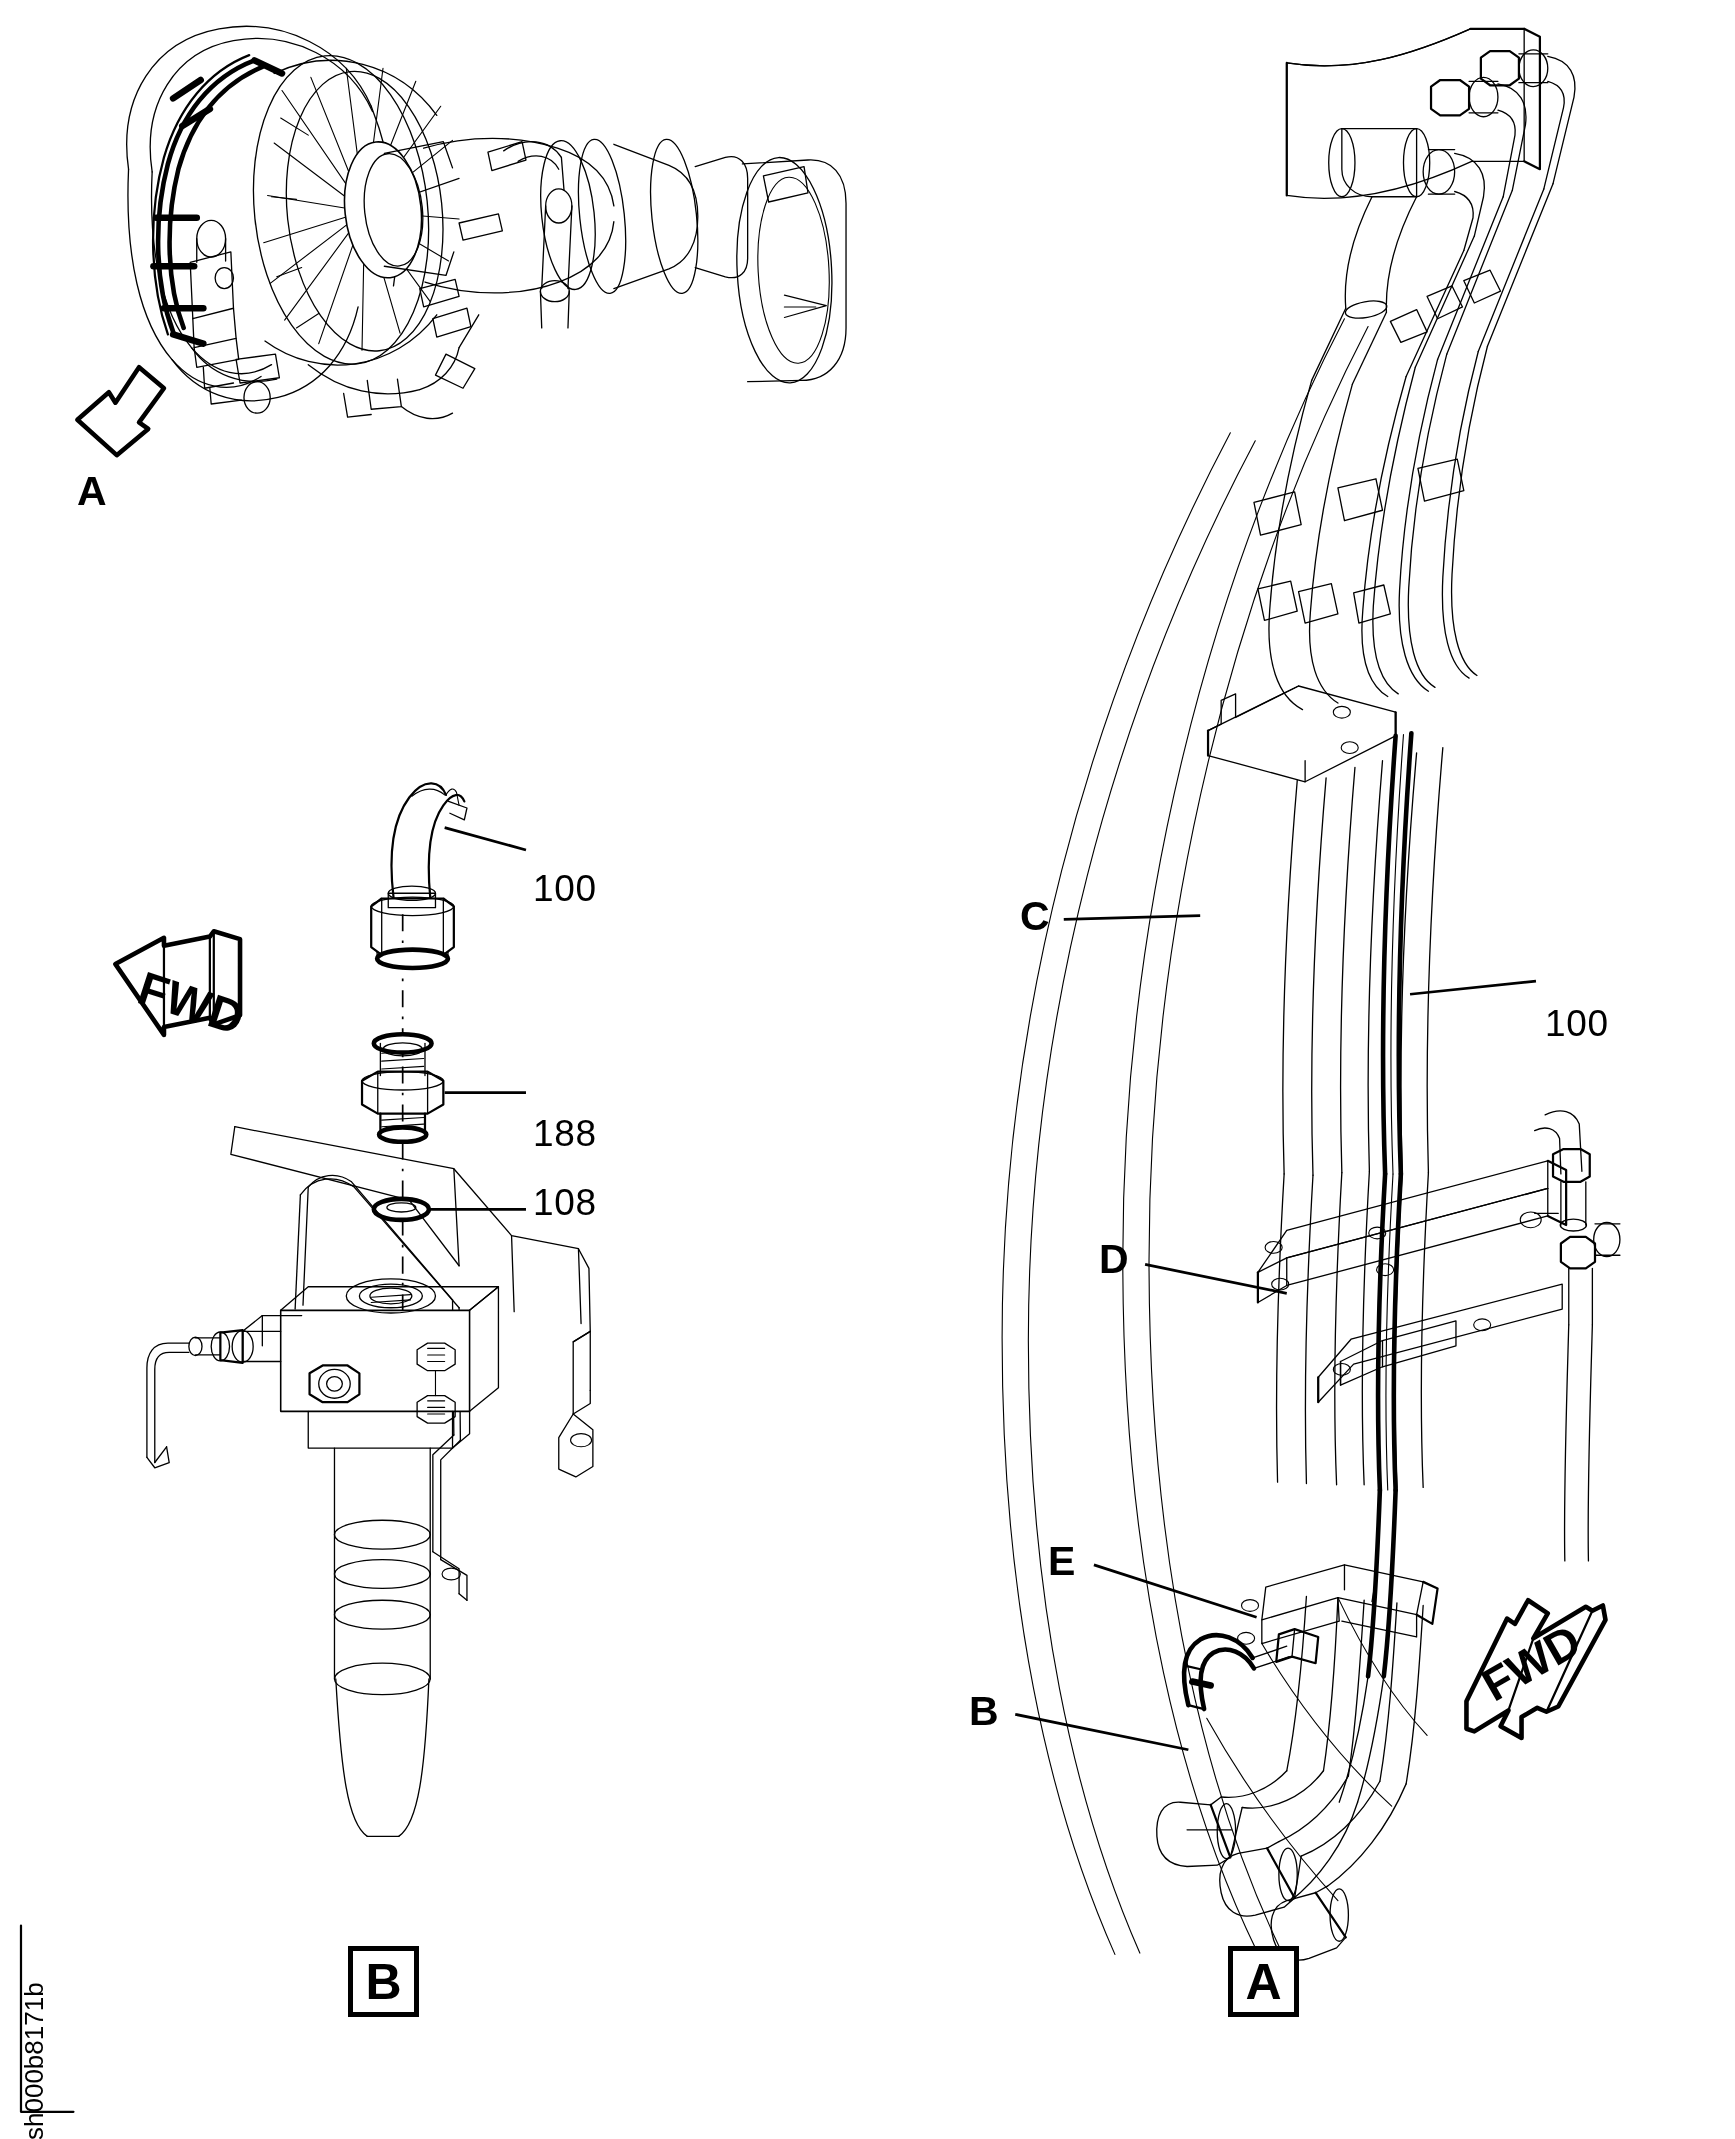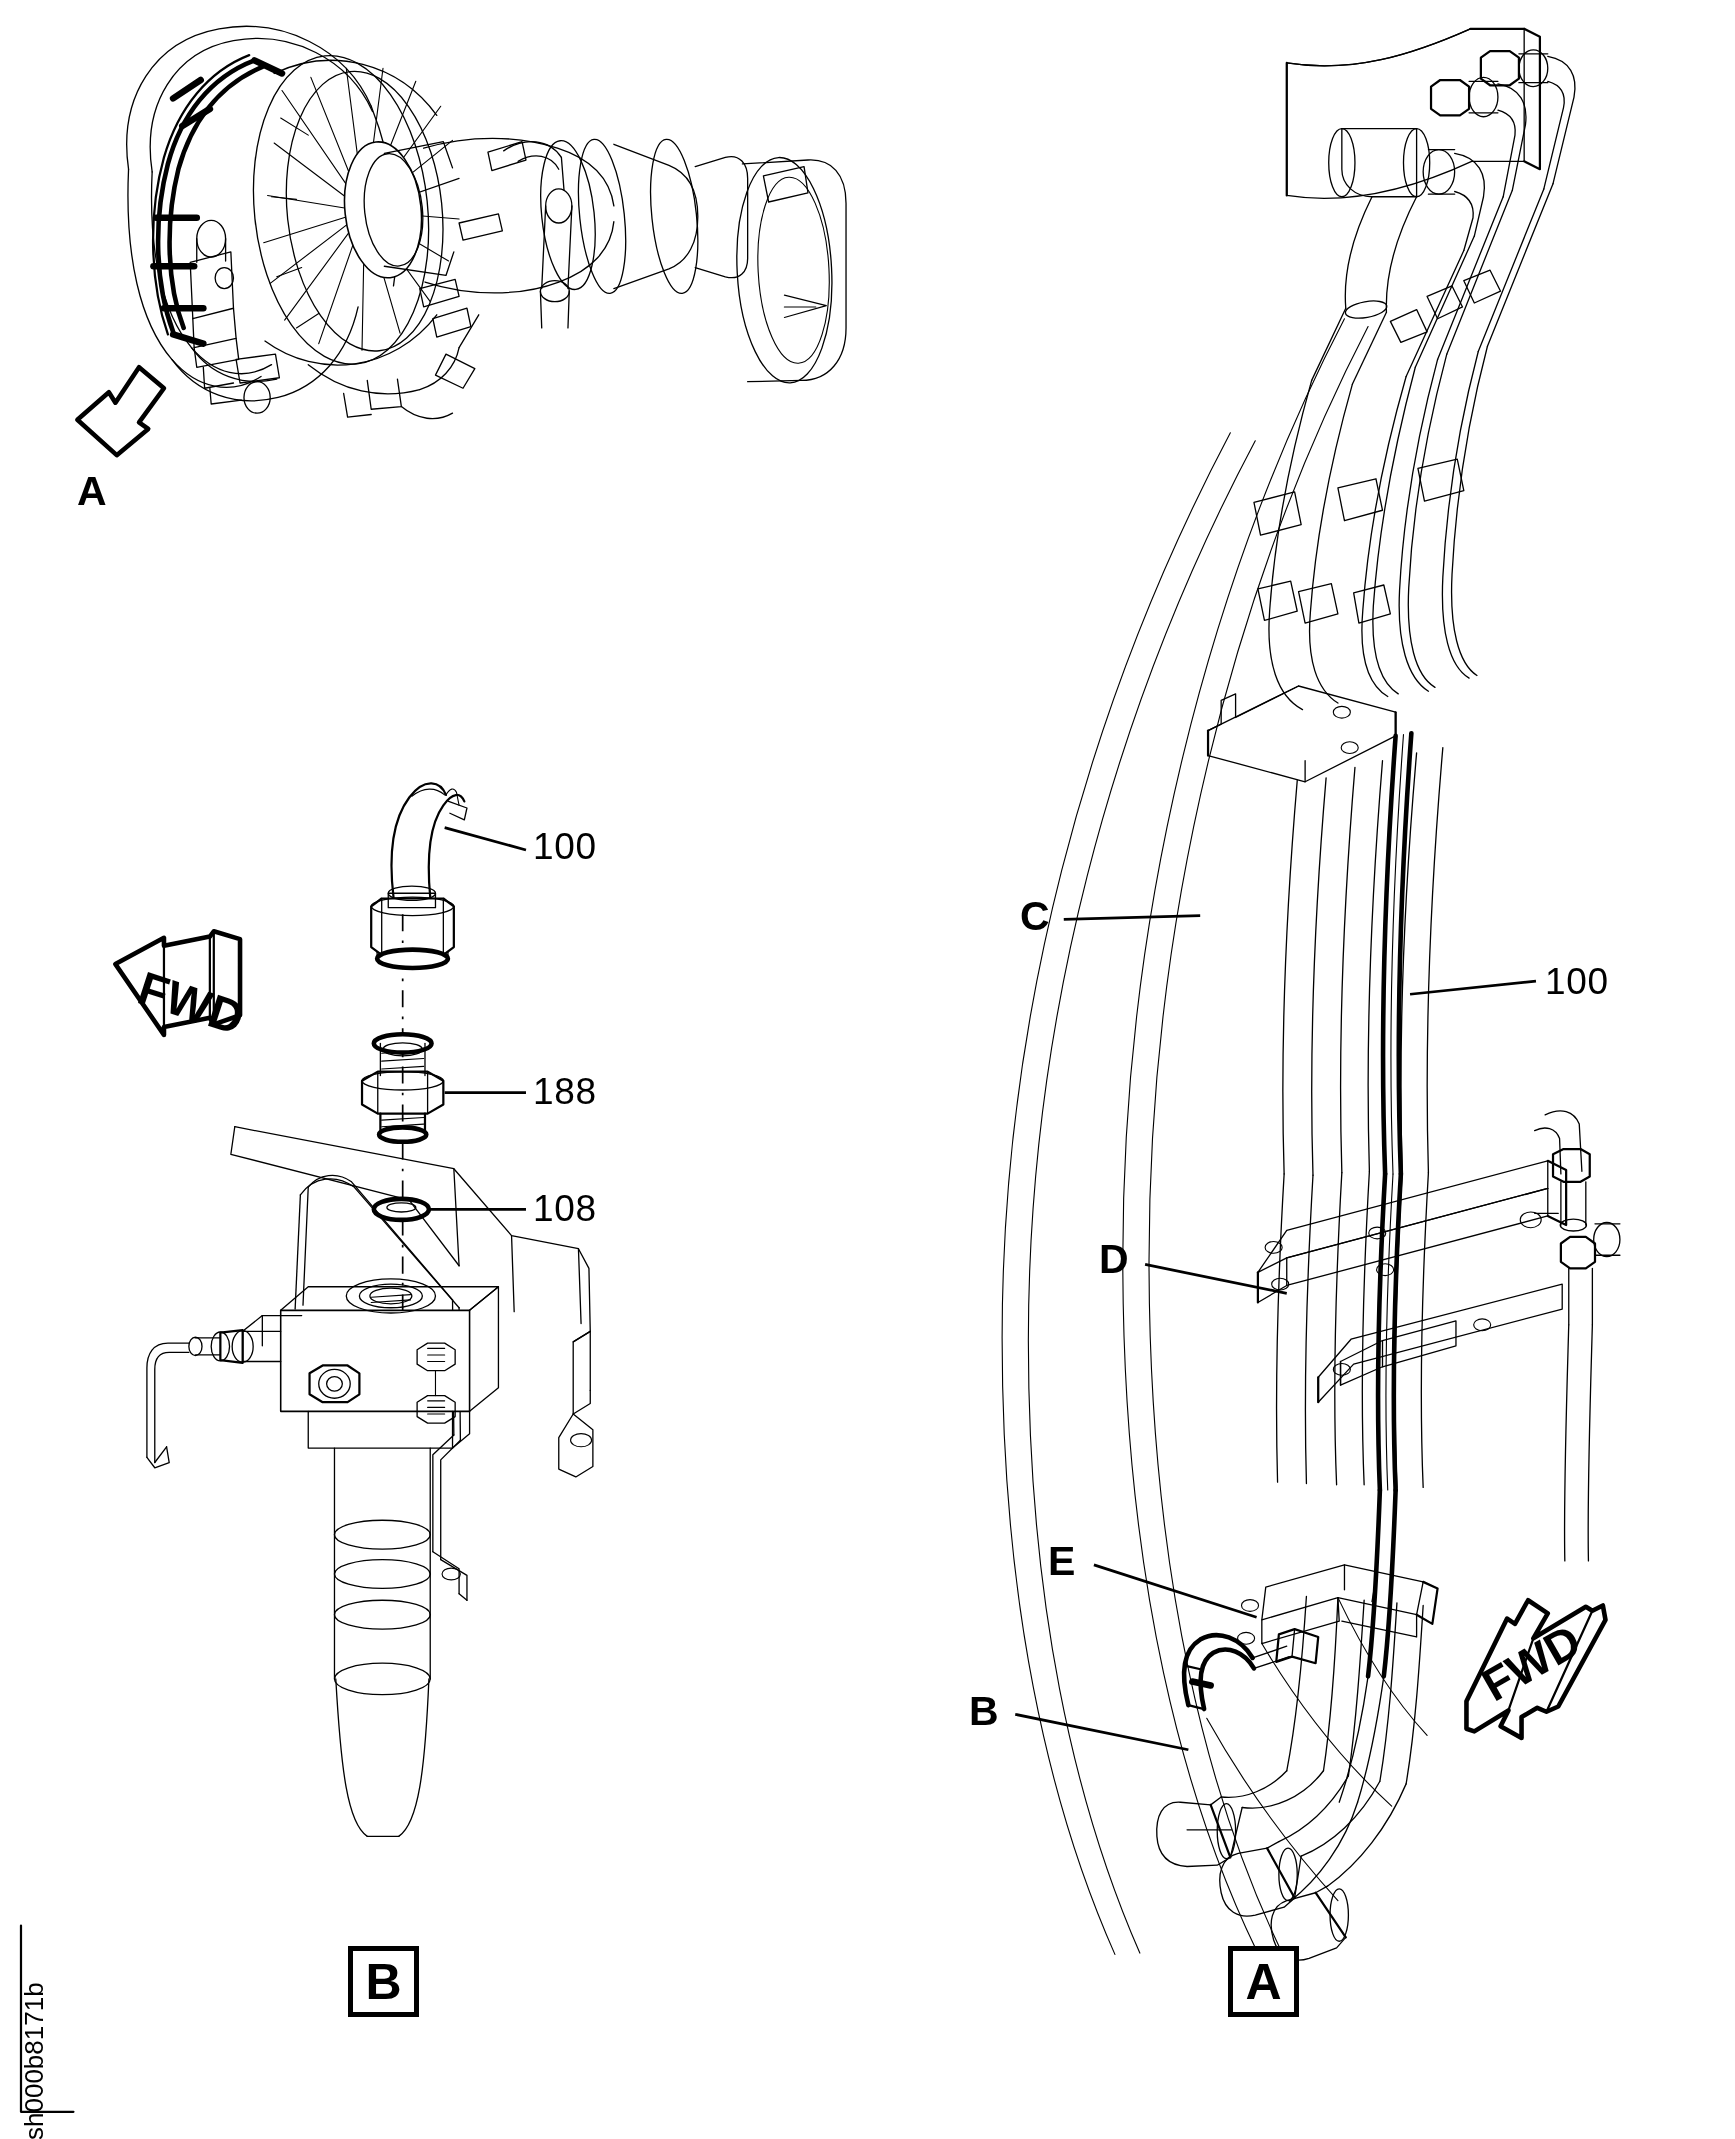--- a/index.html
+++ b/index.html
@@ -33,21 +33,21 @@
   .dash{fill:none;stroke:#000;stroke-width:2.6;stroke-dasharray:26 14 4 14;}
 
   .txt{
     position:absolute;
     font-family:"Liberation Sans", sans-serif;
     font-weight:400;
     color:#000;
     white-space:nowrap;
     line-height:1;
   }
-  .num{ font-size:37px; letter-spacing:0.7px; }
+  .num{ font-size:37px; letter-spacing:0.7px;margin-top:42px; }
   .calloutletter{ font-size:41px; font-weight:700; }
   .boxletter{
     position:absolute;
     border:5.9px solid #000;
     display:flex;
     align-items:center;
     justify-content:center;
     font-family:"Liberation Sans", sans-serif;
     font-weight:700;
     font-size:50px;
@@ -268,21 +268,21 @@
       <ellipse class="ln-thin" cx="612" cy="1841" rx="22" ry="7"></ellipse>
     </g>
 
     <path class="leader" d="M678,1262 L802,1296"></path>
     <path class="leader" d="M678,1666 L802,1666"></path>
     <path class="leader" d="M652,1844 L802,1844"></path>
   </svg>
 
   <div class="txt num" style="left:533px; top:828px;">100</div>
   <div class="txt num" style="left:533px; top:1073px;">188</div>
-  <div class="txt num" style="left:533px; top:1190px;text-align:center;">108</div>
+  <div class="txt num" style="left:533px; top:1142px;text-align:center;">108</div>
 
   <svg class="layer" viewBox="0 0 2647 3263">
 
     <g>
       <path class="ln-thin" d="M358,1718 L692,1782 L780,1884 L882,1904 L898,1934 L900,2030"></path>
       <path class="ln-thin" d="M358,1718 L352,1760 L624,1830"></path>
       <path class="ln-thin" d="M624,1830 L700,1930"></path>
       <path class="ln-thin" d="M692,1782 L700,1930"></path>
       <path class="ln-thin" d="M780,1884 L784,2000"></path>
       <path class="ln-thin" d="M882,1904 L886,2018"></path>

